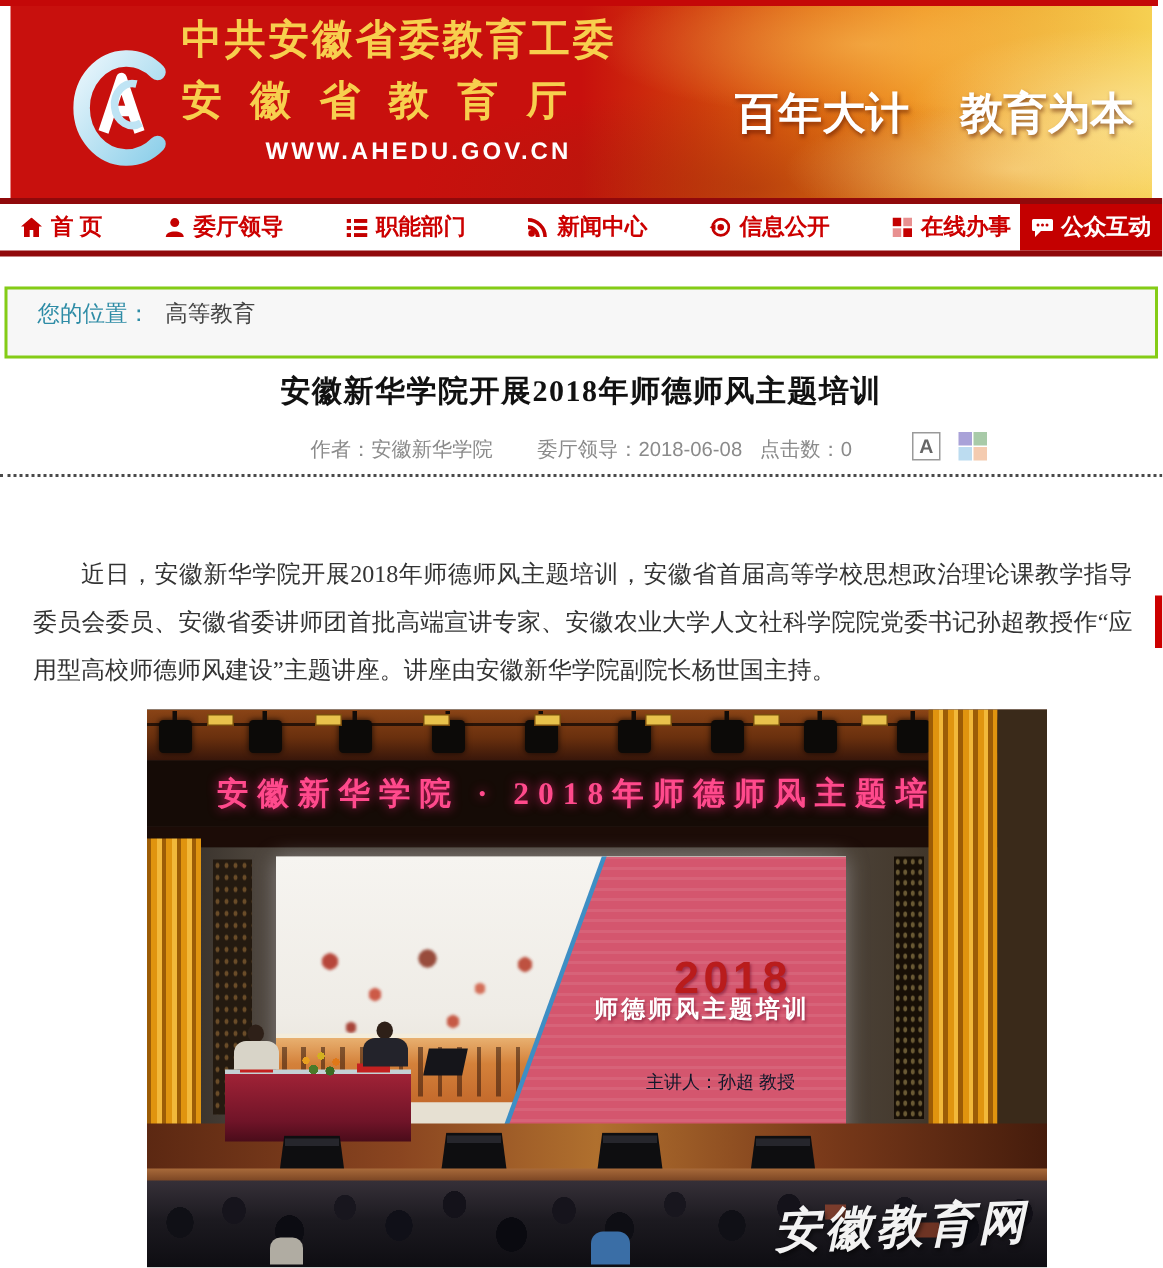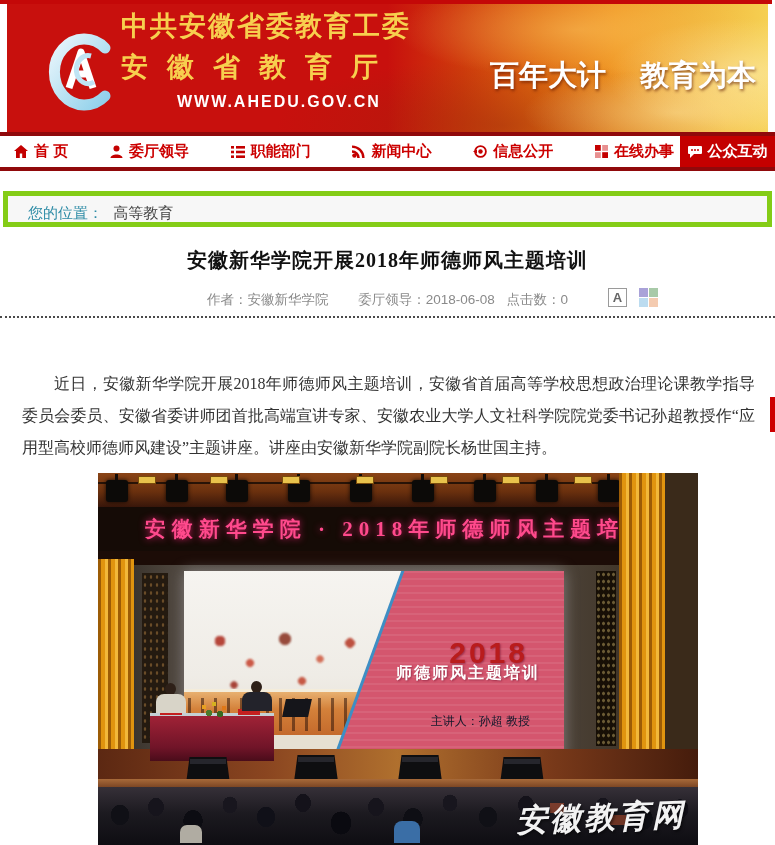--- a/index.html
+++ b/index.html
@@ -35,22 +35,22 @@
   .nav-inner { position:absolute; left:14px; top:0; width:660px; height:31px; display:flex;
                justify-content:space-between; }
   .nav-item { display:flex; align-items:center; gap:6px; color:#cc0000; font-weight:bold;
               font-size:15px; cursor:pointer; white-space:nowrap; }
   .nav-item svg { display:block; }
   .nav-active { position:absolute; right:0; top:0; height:31px; width:95px; background:#c40000;
                 color:#fff; display:flex; align-items:center; justify-content:center; gap:6px;
                 font-weight:bold; font-size:15px; cursor:pointer; }
 
   
-  .crumb { position:absolute; left:3px; top:191px; width:769px; height:36px; background:#f7f7f7;
-           border:5px solid #84cc16; line-height:34px; padding-left:20px; font-size:15px; }
+  .crumb { position:absolute; left:3px; top:191px; width:769px; height:48px; background:#f7f7f7;
+           border:2px solid #84cc16; line-height:34px; padding-left:20px; font-size:15px; }
   .crumb .lbl { color:#2e8ca6; }
   .crumb .loc { color:#444; margin-left:6px; }
 
   
   .title { position:absolute; left:0; top:247px; width:775px; text-align:center; color:#111;
            font-family:"Liberation Serif", serif; font-weight:bold; font-size:20px; letter-spacing:1px; }
   .meta { position:absolute; left:0; top:291px; width:775px; text-align:center; color:#8a8a8a;
           font-size:13.5px; }
   .meta b { font-weight:normal; }
   .meta .sp { display:inline-block; width:26px; }

